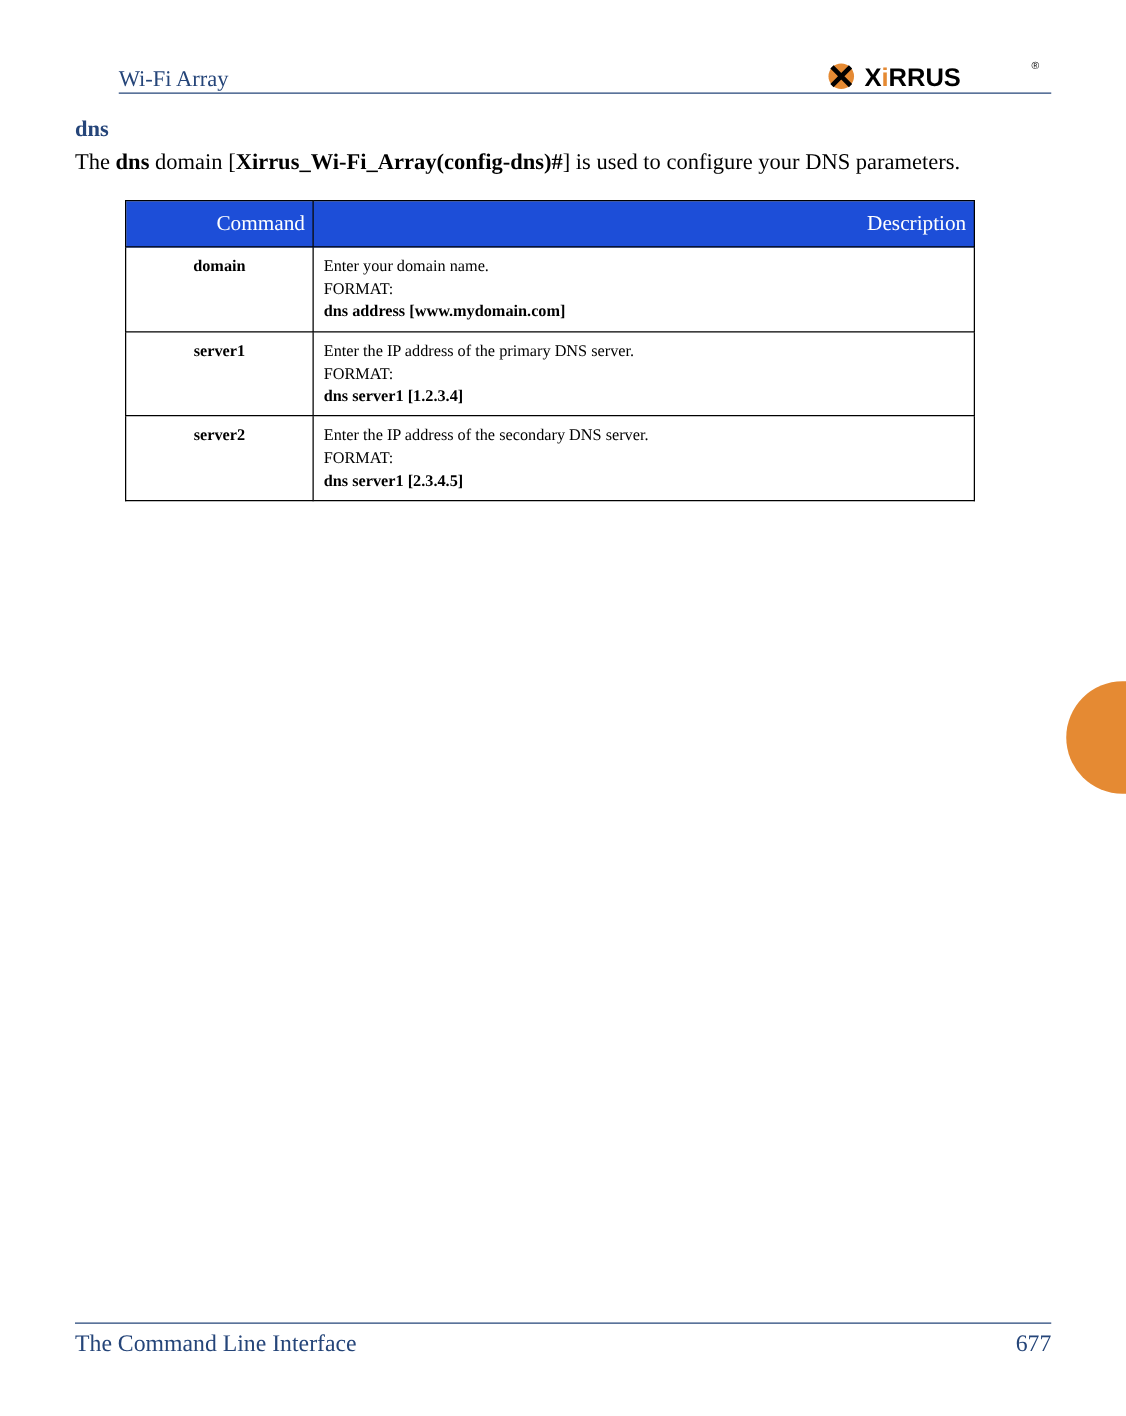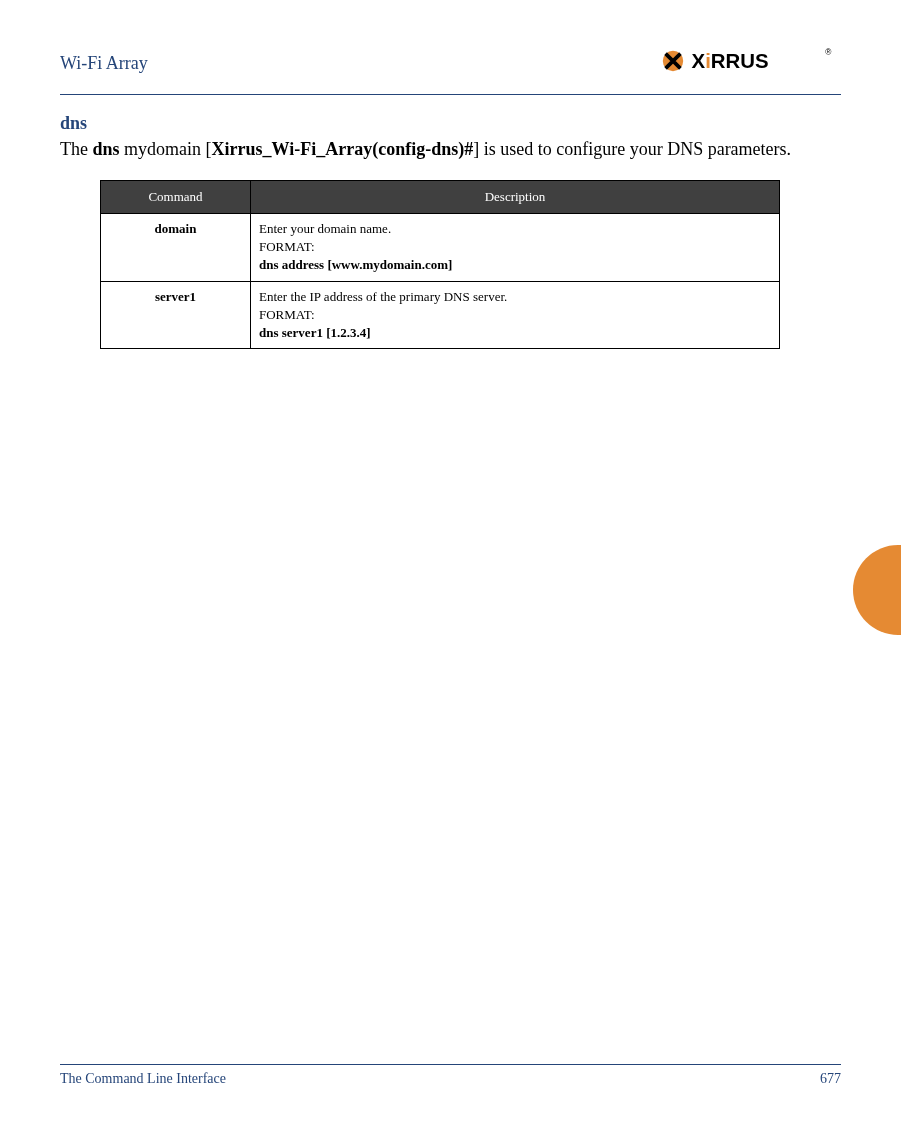--- a/index.html
+++ b/index.html
@@ -9,22 +9,23 @@
       font-family: "Palatino Linotype", "Book Antiqua", Palatino, Georgia, serif;
       background: #fff;
       position: relative;
       padding: 48px 60px 40px 60px;
     }
     .header-row {
       display: flex;
       justify-content: space-between;
       align-items: flex-end;
       border-bottom: 1.5px solid #254579;
-      padding-bottom: 20px;
+      padding-bottom: 0;
       margin-bottom: 18px;
+      margin-left: 35px;
     }
     .doc-title {
       color: #254579;
       font-size: 18px;
       font-weight: 400;
     }
     .logo { height: 26px; }
     .section-title {
       color: #254579;
       font-size: 18px;
@@ -37,27 +38,27 @@
       color: #000;
       margin-bottom: 18px;
     }
     .intro .bold { font-weight: 700; }
     table.cmd {
       border-collapse: collapse;
       width: 680px;
       margin-left: 40px;
     }
     table.cmd th {
-      background: #404040;
+      background: #1d4ed8;
       color: #fff;
       font-weight: 400;
-      font-size: 13px;
+      font-size: 17px;
       padding: 8px 6px;
       border: 1px solid #000;
-      text-align: center;
+      text-align: right;
     }
     table.cmd th:first-child { width: 150px; }
     table.cmd td {
       border: 1px solid #000;
       padding: 6px 8px;
       font-size: 13px;
       vertical-align: top;
       line-height: 1.4;
     }
     table.cmd td.cmd-name {
@@ -79,21 +80,21 @@
     }
     .footer-row {
       position: absolute;
       bottom: 46px;
       left: 60px;
       right: 60px;
       border-top: 1.5px solid #254579;
       padding-top: 6px;
       display: flex;
       justify-content: space-between;
-      font-size: 14px;
+      font-size: 19px;
       color: #254579;
     }
   </style>
 </head>
 <body>
 
 <div class="header-row">
   <div class="doc-title">Wi-Fi Array</div>
   <svg class="logo" viewBox="0 0 195 28">
     <circle cx="14" cy="14" r="11" fill="#e58a33"></circle>
@@ -101,21 +102,21 @@
     <text x="34" y="22" font-family="Arial Black, Arial, sans-serif" font-size="22" font-weight="900" fill="#000">
       <tspan>X</tspan><tspan fill="#e58a33">i</tspan><tspan>RRUS</tspan>
     </text>
     <text x="178" y="8" font-size="9" font-family="Arial" fill="#000">®</text>
   </svg>
 </div>
 
 <div class="section-title">dns</div>
 
 <p class="intro">
-  <span>The </span><span class="bold">dns</span><span> mydomain [</span><span class="bold">Xirrus_Wi-Fi_Array(config-dns)#</span><span>] is used to configure your DNS parameters.</span>
+  <span>The </span><span class="bold">dns</span><span> domain [</span><span class="bold">Xirrus_Wi-Fi_Array(config-dns)#</span><span>] is used to configure your DNS parameters.</span>
 </p>
 
 <table class="cmd">
   <thead>
     <tr>
       <th>Command</th>
       <th>Description</th>
     </tr>
   </thead>
   <tbody>
@@ -128,20 +129,28 @@
       </td>
     </tr>
     <tr>
       <td class="cmd-name">server1</td>
       <td>
         <span class="desc-line">Enter the IP address of the primary DNS server.</span>
         <span class="desc-line">FORMAT:</span>
         <span class="desc-line bold">dns server1 [1.2.3.4]</span>
       </td>
     </tr>
+    <tr>
+      <td class="cmd-name">server2</td>
+      <td>
+        <span class="desc-line">Enter the IP address of the secondary DNS server.</span>
+        <span class="desc-line">FORMAT:</span>
+        <span class="desc-line bold">dns server1 [2.3.4.5]</span>
+      </td>
+    </tr>
   </tbody>
 </table>
 
 <div class="side-tab"></div>
 
 <div class="footer-row">
   <span>The Command Line Interface</span>
   <span>677</span>
 </div>
 

